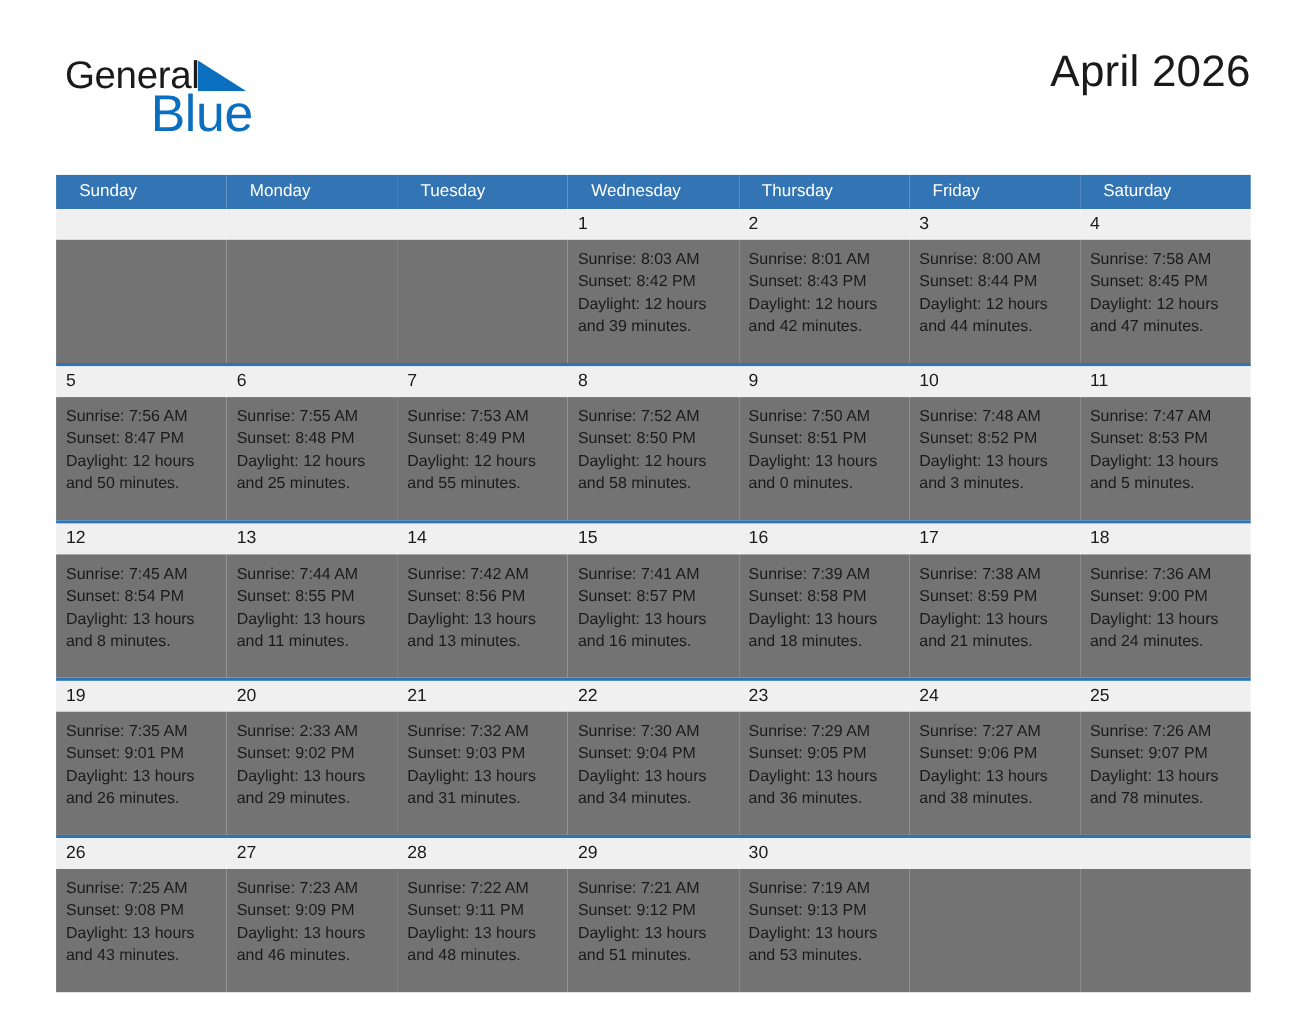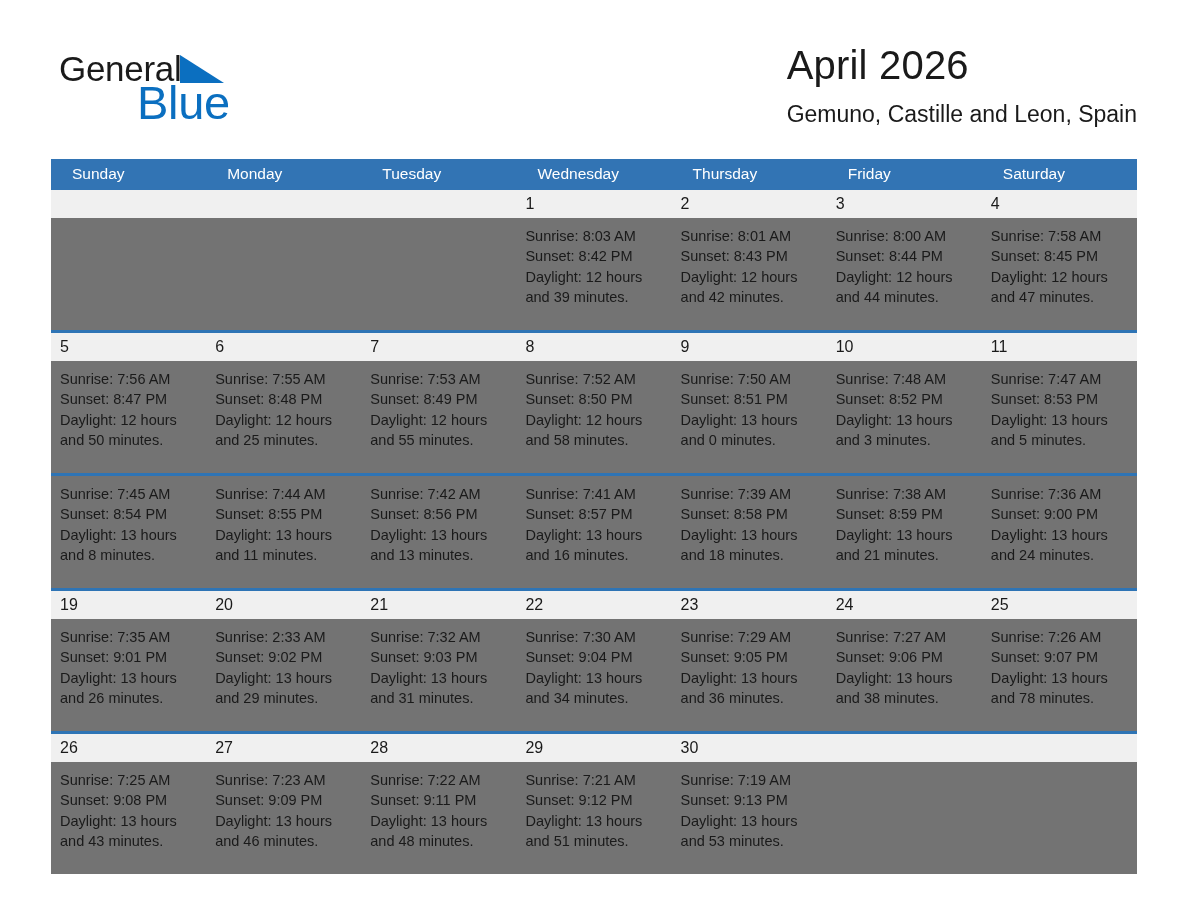--- a/index.html
+++ b/index.html
@@ -157,21 +157,20 @@
       <div class="brand-row1">
         <span class="brand-general">General</span><span class="brand-tri"><svg width="44" height="28" viewBox="0 0 44 28">
               <polygon points="0,0 0,28 44,28" fill="#0b6fc0"></polygon>
             </svg></span>
       </div>
       <div class="brand-blue">Blue</div>
     </div>
 
     <div class="titles">
       <h1 class="cal-title">April 2026</h1>
-      <h2 class="cal-subtitle">Gemuno, Castille and Leon, Spain</h2>
     </div>
 
   </div>
 
   <table class="cal">
     <colgroup>
       <col>
         <col>
         <col>
         <col>
@@ -288,20 +287,29 @@
           <div class="det-line">Daylight: 13 hours</div>
           <div class="det-line">and 5 minutes.</div>
         </td>
       </tr>
 
       <tr class="sep">
         <td colspan="7">
             <span class="rule"></span>
           </td>
       </tr>
+      <tr class="daynums">
+        <td>12</td>
+        <td>13</td>
+        <td>14</td>
+        <td>15</td>
+        <td>16</td>
+        <td>17</td>
+        <td>18</td>
+      </tr>
       <tr class="details">
         <td>
           <div class="det-line">Sunrise: 7:45 AM</div>
           <div class="det-line">Sunset: 8:54 PM</div>
           <div class="det-line">Daylight: 13 hours</div>
           <div class="det-line">and 8 minutes.</div>
         </td>
         <td>
           <div class="det-line">Sunrise: 7:44 AM</div>
           <div class="det-line">Sunset: 8:55 PM</div>

